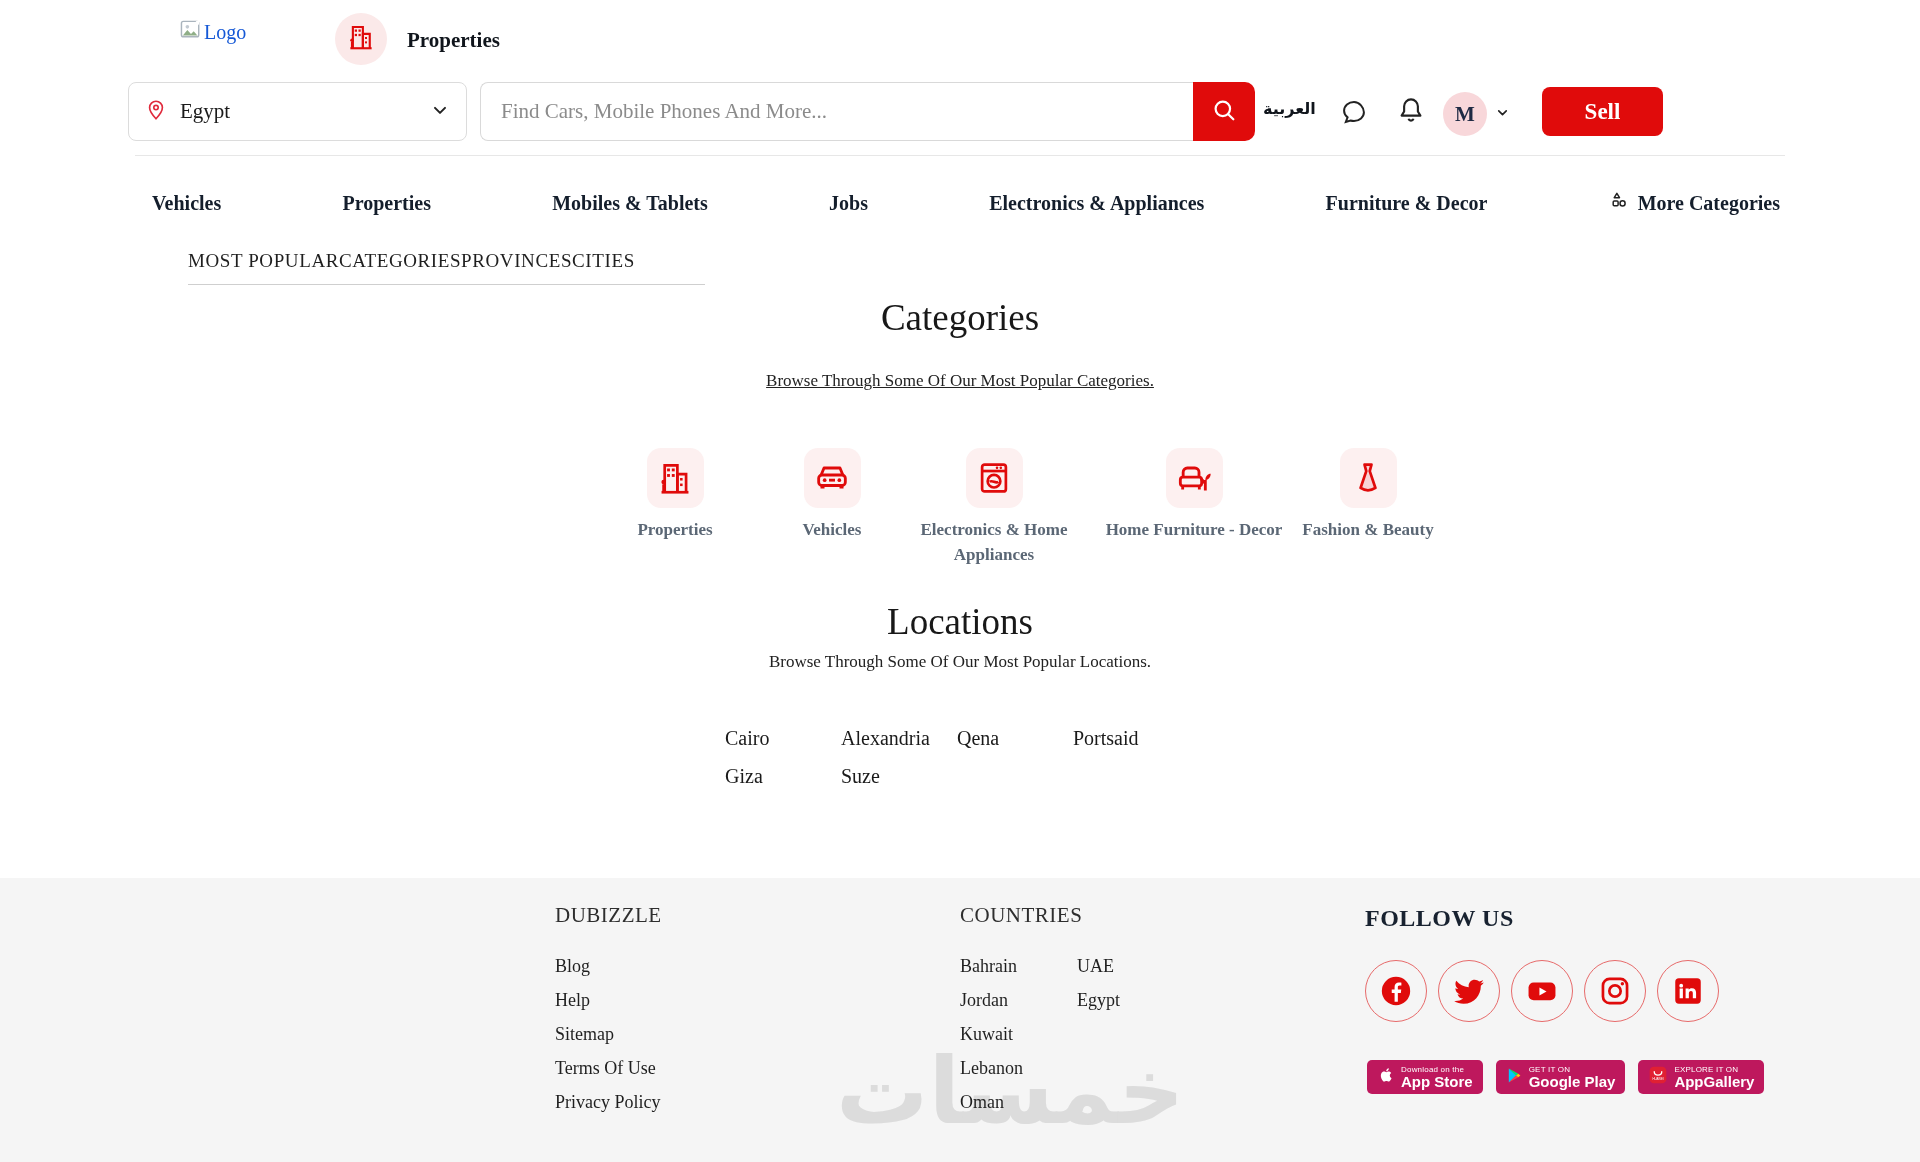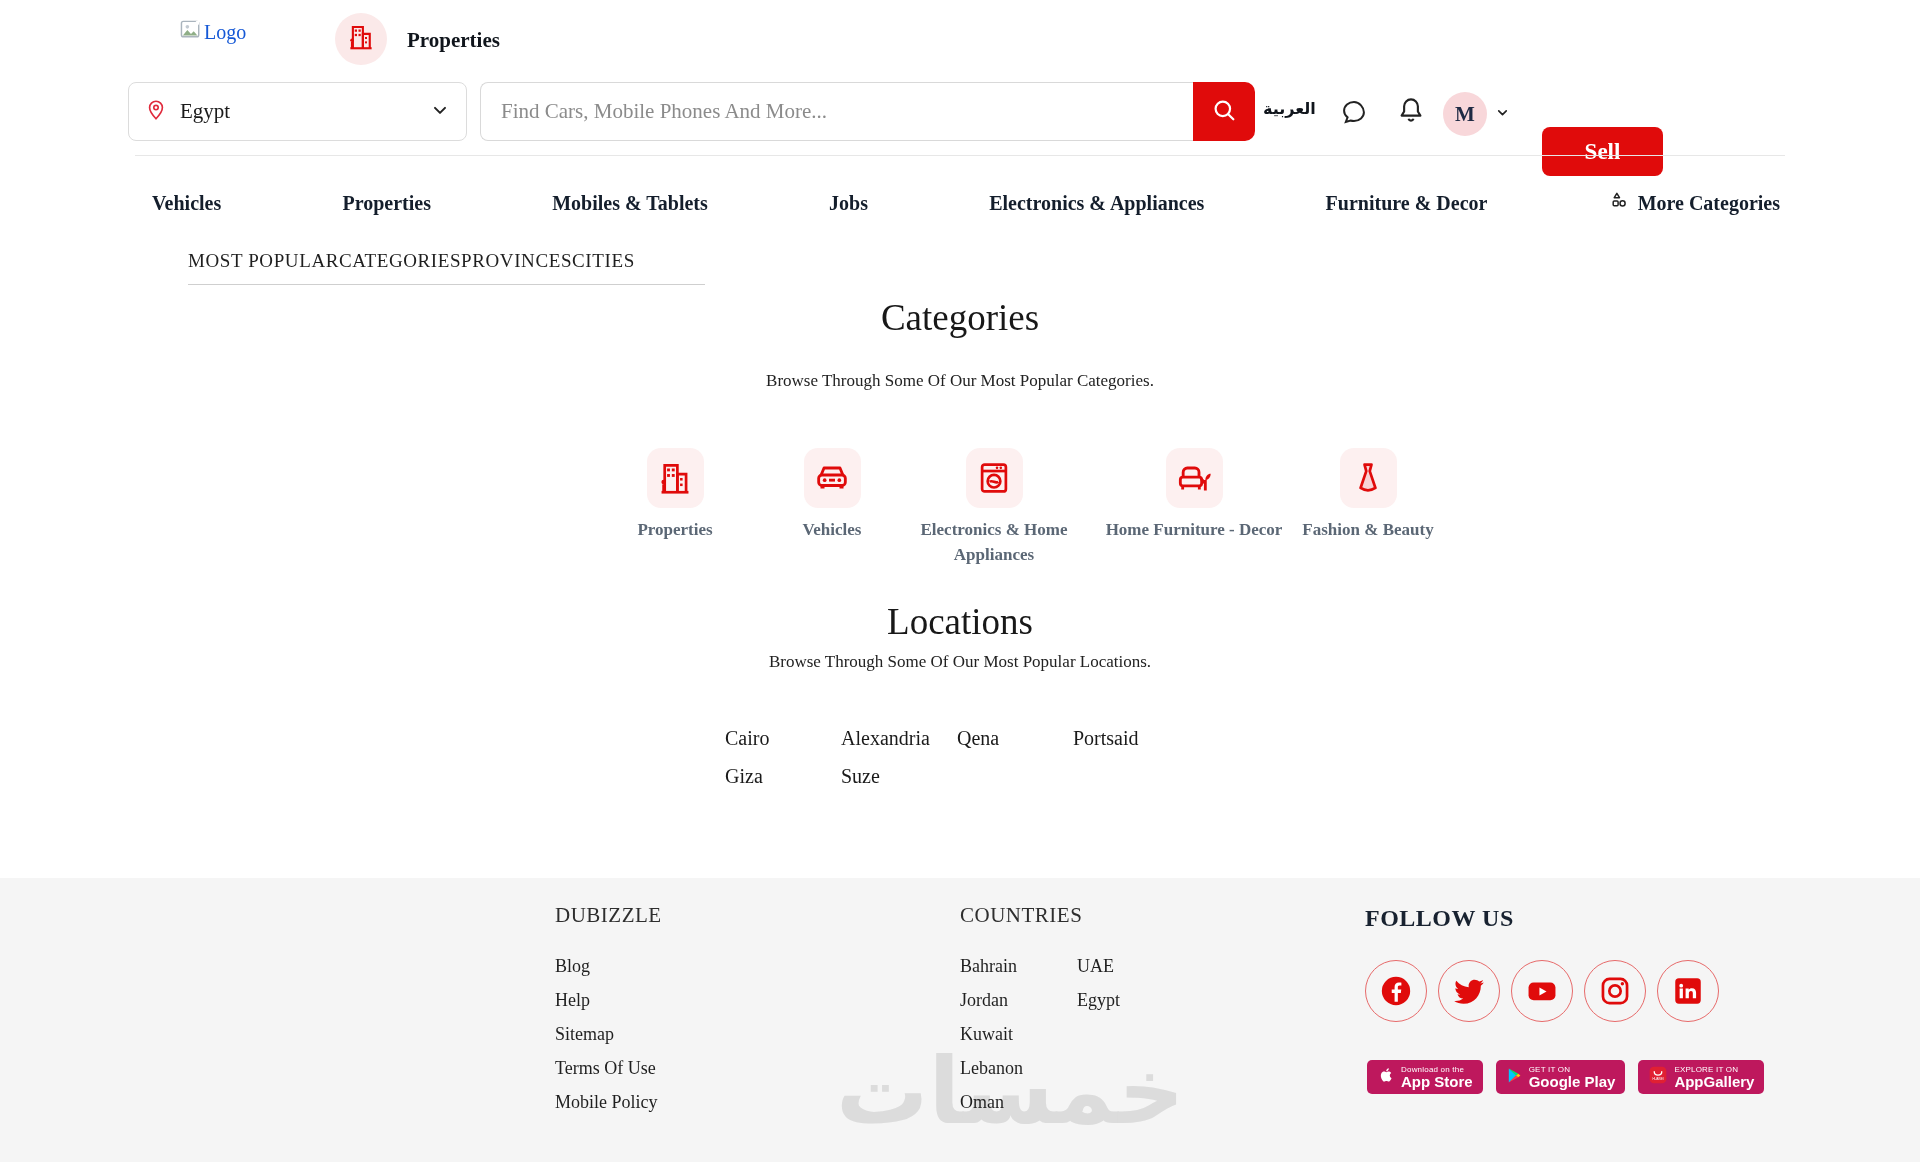--- a/index.html
+++ b/index.html
@@ -20,21 +20,21 @@
   .search-input { flex:1; height:59px; border:1px solid #d9d9d9; border-right:none; border-radius:8px 0 0 8px; font-family:"Liberation Serif", serif; font-size:21px; color:#333; padding:0 20px; outline:none; }
   .search-input::placeholder { color:#8b8b8b; }
   .search-btn { width:62px; height:59px; background:#e00b0b; border:none; border-radius:0 10px 10px 0; cursor:pointer; display:flex; align-items:center; justify-content:center; }
 
   .lang-link { position:absolute; left:1263px; top:99px; font-weight:bold; font-size:16px; color:#10151c; cursor:pointer; font-family:"DejaVu Sans","Liberation Serif",serif; }
   .icon-btn { position:absolute; cursor:pointer; }
   .chat-pos { left:1340px; top:98px; }
   .bell-pos { left:1396px; top:95px; }
   .account { position:absolute; left:1443px; top:92px; display:flex; align-items:center; gap:8px; cursor:pointer; }
   .avatar { width:44px; height:44px; border-radius:50%; background:#f8d7da; color:#1f2a44; font-weight:bold; font-size:21px; display:flex; align-items:center; justify-content:center; }
-  .sell-btn { position:absolute; left:1542px; top:87px; width:121px; height:49px; background:#e00b0b; color:#fff; border:none; border-radius:8px; font-family:"Liberation Serif",serif; font-weight:bold; font-size:23px; cursor:pointer;margin-top:40px; }
+  .sell-btn { position:absolute; left:1542px; top:87px; width:121px; height:49px; background:#e00b0b; color:#fff; border:none; border-radius:8px; font-family:"Liberation Serif",serif; font-weight:bold; font-size:23px; cursor:pointer; }
   .header-divider { position:absolute; top:155px; left:135px; right:135px; border-top:1px solid #e7e7e7; }
 
   
   .main-nav { position:absolute; top:190px; left:152px; right:140px; display:flex; justify-content:space-between; align-items:center; }
   .nav-item { font-weight:bold; font-size:20px; color:#141e2c; cursor:pointer; white-space:nowrap; display:flex; align-items:center; gap:8px; }
 
   
   .tabs { position:absolute; top:242px; left:188px; width:517px; display:flex; border-bottom:1px solid #cfcfcf; padding-bottom:12px;margin-top:8px; }
   .tab { font-size:19px; letter-spacing:.6px; color:#1f1f1f; cursor:pointer; white-space:nowrap; }
 
@@ -176,21 +176,21 @@
   </nav>
 
   <div class="tabs">
     <span class="tab">MOST POPULAR</span>
     <span class="tab">CATEGORIES</span>
     <span class="tab">PROVINCES</span>
     <span class="tab">CITIES</span>
   </div>
 
   <h2 class="sec-title" style="top:296px;">Categories</h2>
-  <p class="sec-sub" style="top:371px;">Browse Through Some Of Our Most Popular Categories.</p>
+  <p class="sec-sub" style="top:371px;text-decoration:underline;">Browse Through Some Of Our Most Popular Categories.</p>
 
   <div class="cat-card" style="left:575px;">
     <div class="cat-icon-box">
       <svg width="38" height="38" viewBox="0 0 24 24" fill="none" stroke="#e00b0b" stroke-width="1.7">
           <path d="M5.5 21V4h8v17"></path>
           <path d="M13.5 21V9.5h5.5V21"></path>
           <path d="M3.5 21h17"></path>
           <rect x="7" y="6" width="1.8" height="1.8" fill="#e00b0b" stroke="none"></rect>
           <rect x="10" y="6" width="1.8" height="1.8" fill="#e00b0b" stroke="none"></rect>
           <rect x="7" y="9.5" width="1.8" height="1.8" fill="#e00b0b" stroke="none"></rect>
@@ -271,21 +271,21 @@
     <span class="watermark">خمسات</span>
 
 
     <div class="f-col" style="left:555px; top:25px;">
       <div class="f-head">DUBIZZLE</div>
       <ul class="f-links">
         <li>Blog</li>
         <li>Help</li>
         <li>Sitemap</li>
         <li>Terms Of Use</li>
-        <li>Mobile Policy</li>
+        <li>Privacy Policy</li>
       </ul>
     </div>
 
     <div class="f-col" style="left:960px; top:25px;">
       <div class="f-head">COUNTRIES</div>
       <div class="countries-cols">
         <ul class="f-links">
           <li>Bahrain</li>
           <li>Jordan</li>
           <li>Kuwait</li>

